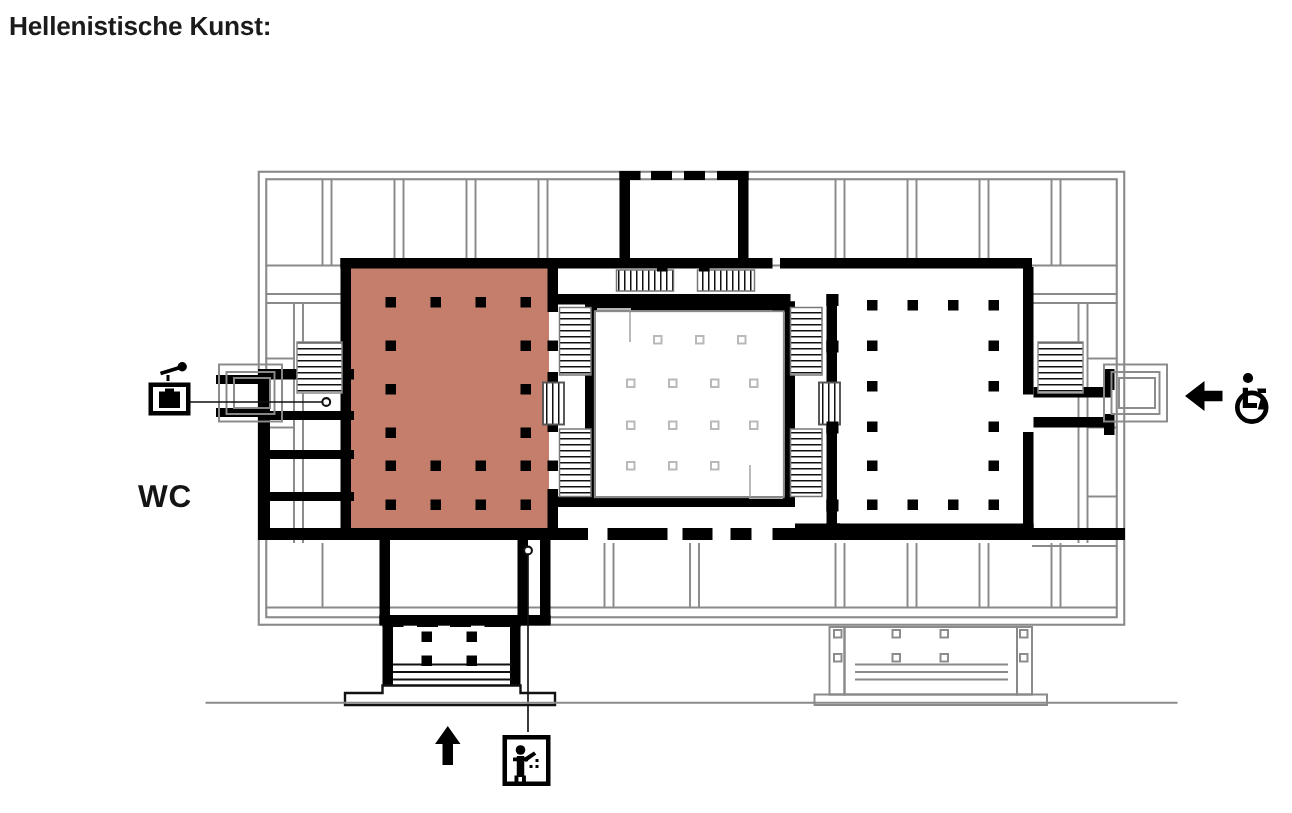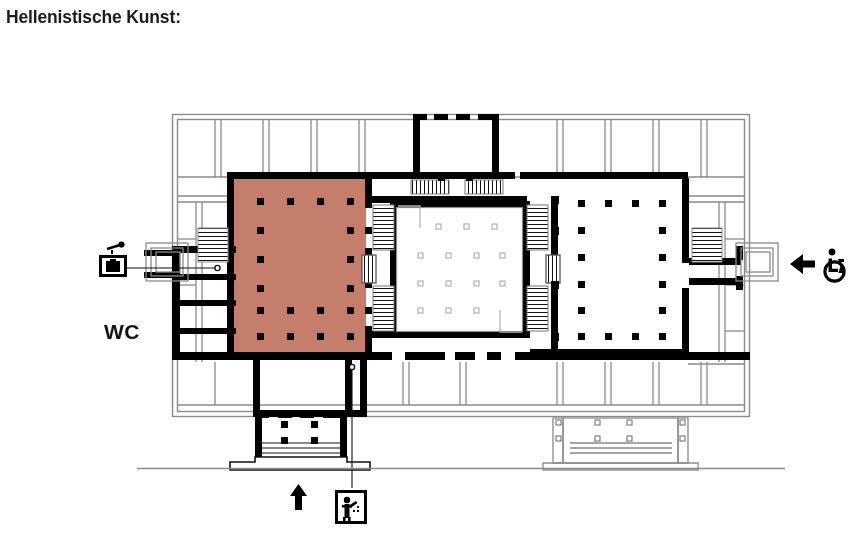--- a/index.html
+++ b/index.html
@@ -28,21 +28,21 @@
     font-family: "Liberation Sans", sans-serif;
     font-size: 17.5px;
     font-weight: bold;
     color: #1b1b1b;
     line-height: 1.42;
     letter-spacing: -0.15px;
   }
   #title .line { display: block; white-space: pre; }
   #wc-label {
     position: absolute;
-    left: 104px;
+    left: 92px;
     top: 320px;
     font-size: 21px;
     font-weight: bold;
     color: #141414;
     letter-spacing: 0.5px;
   }
   .svg-layer {
     position: absolute;
     left: 0; top: 0;
     width: 861px;

